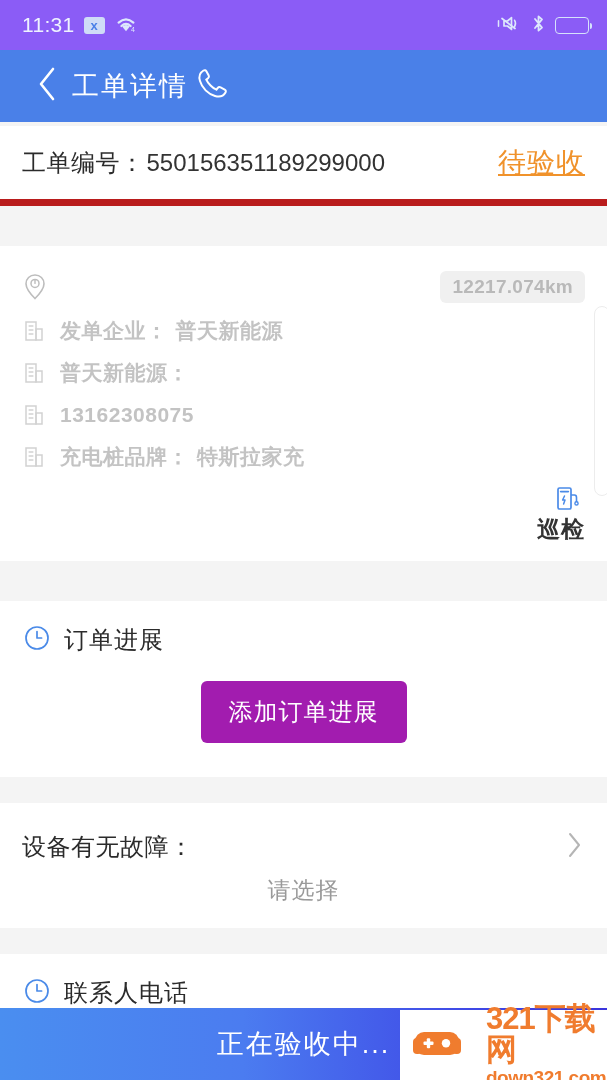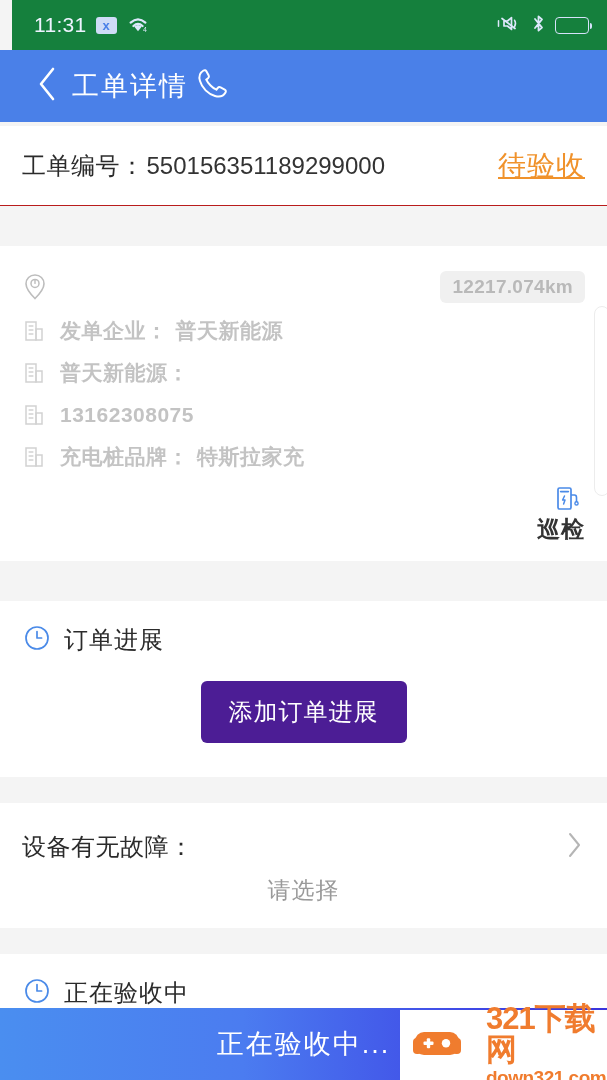--- a/index.html
+++ b/index.html
@@ -5,24 +5,23 @@
   * { margin:0; padding:0; box-sizing:border-box; }
   html, body {
     width:607px; height:1080px;
     font-family:"Liberation Sans","DejaVu Sans",sans-serif;
     background:#f2f2f2; overflow:hidden;
   }
   .phone { position:relative; width:607px; height:1080px; background:#f4f4f4; }
 
   
   .statusbar {
-    height:50px; background:#15803d; color:#fff;
+    height:50px; background:#8b5cf6; color:#fff;
     display:flex; align-items:center; justify-content:space-between;
     padding:0 18px 0 22px;
-    margin-left:12px;
   }
   .sb-left { display:flex; align-items:center; gap:9px; }
   .sb-time { font-size:21px; letter-spacing:.3px; color:#eef3ff; }
   .sb-right { display:flex; align-items:center; gap:9px; }
   .icon-x {
     width:21px; height:17px; border-radius:3px; background:#cfdcf7;
     color:#4a80e8; font-size:13px; font-weight:bold;
     display:flex; align-items:center; justify-content:center;
   }
   .battery {
@@ -41,21 +40,21 @@
     display:flex; align-items:center; justify-content:flex-start;
     padding:0 20px 0 24px;
   }
   .nav-title { font-size:27px; color:#fff; letter-spacing:2px; }
   .nav-btn { width:48px; height:48px; display:flex; align-items:center; justify-content:center; }
 
   
   .order-bar {
     background:#fff; height:80px; margin-top:4px;
     display:flex; align-items:center; justify-content:space-between;
-    padding:0 22px; border-bottom:1px solid #b91c1c;
+    padding:0 22px; border-bottom:7px solid #b91c1c;
   }
   .order-left { display:flex; align-items:baseline; font-size:24px; color:#2b2b2b; }
   .order-label { letter-spacing:.5px; }
   .order-no { color:#333; margin-left:2px; }
   .order-status { font-size:28px; color:#f0922b; letter-spacing:1px;text-decoration:underline; }
 
   
   .gap { height:40px; background:#f4f4f4; }
   .gap-sm { height:26px; background:#f4f4f4; }
   .card { background:#fff; position:relative; }
@@ -78,21 +77,21 @@
   .edge {
     position:absolute; right:-3px; top:60px; width:16px; height:190px;
     border:1.5px solid #ececec; border-radius:10px; background:#fff;
   }
 
   
   .sec-head { display:flex; align-items:center; padding:22px 22px 6px 22px; }
   .sec-title { font-size:24px; color:#2b2b2b; margin-left:12px; letter-spacing:1px; }
   .btn-wrap { display:flex; justify-content:center; padding:18px 0 34px 0; }
   .btn-primary {
-    background:#4c1d95; color:#fff; font-size:24px; letter-spacing:1px;
+    background:#a21caf; color:#fff; font-size:24px; letter-spacing:1px;
     border:none; border-radius:6px; padding:15px 28px;
     font-family:"Liberation Sans","DejaVu Sans",sans-serif;
   }
 
   
   .select-card { padding:26px 22px 22px 22px; }
   .sel-top { display:flex; align-items:center; justify-content:space-between; }
   .sel-label { font-size:24px; color:#2b2b2b; letter-spacing:.5px; }
   .sel-value { text-align:center; font-size:23px; color:#9a9a9a; margin-top:10px; letter-spacing:1px; }
 
@@ -297,21 +296,21 @@
   <div class="gap-sm"></div>
 
   <div class="card upload-card">
     <div class="sec-head" style="padding:0;">
       <span>
         <svg width="30" height="30" viewBox="0 0 30 30">
           <circle cx="15" cy="15" r="11" fill="none" stroke="#4a8ae8" stroke-width="1.7"></circle>
           <path d="M15 8.5 L15 15 L19.6 15" fill="none" stroke="#4a8ae8" stroke-width="1.7" stroke-linecap="round" stroke-linejoin="round"></path>
         </svg>
       </span>
-      <span class="sec-title">正在验收中</span>
+      <span class="sec-title">联系人电话</span>
     </div>
   </div>
 
   <div class="bottom-bar">
     <span class="bottom-text">正在验收中...</span>
   </div>
 
   <div class="watermark">
     <span class="wm-pad">
       <svg width="50" height="36" viewBox="0 0 50 36">

